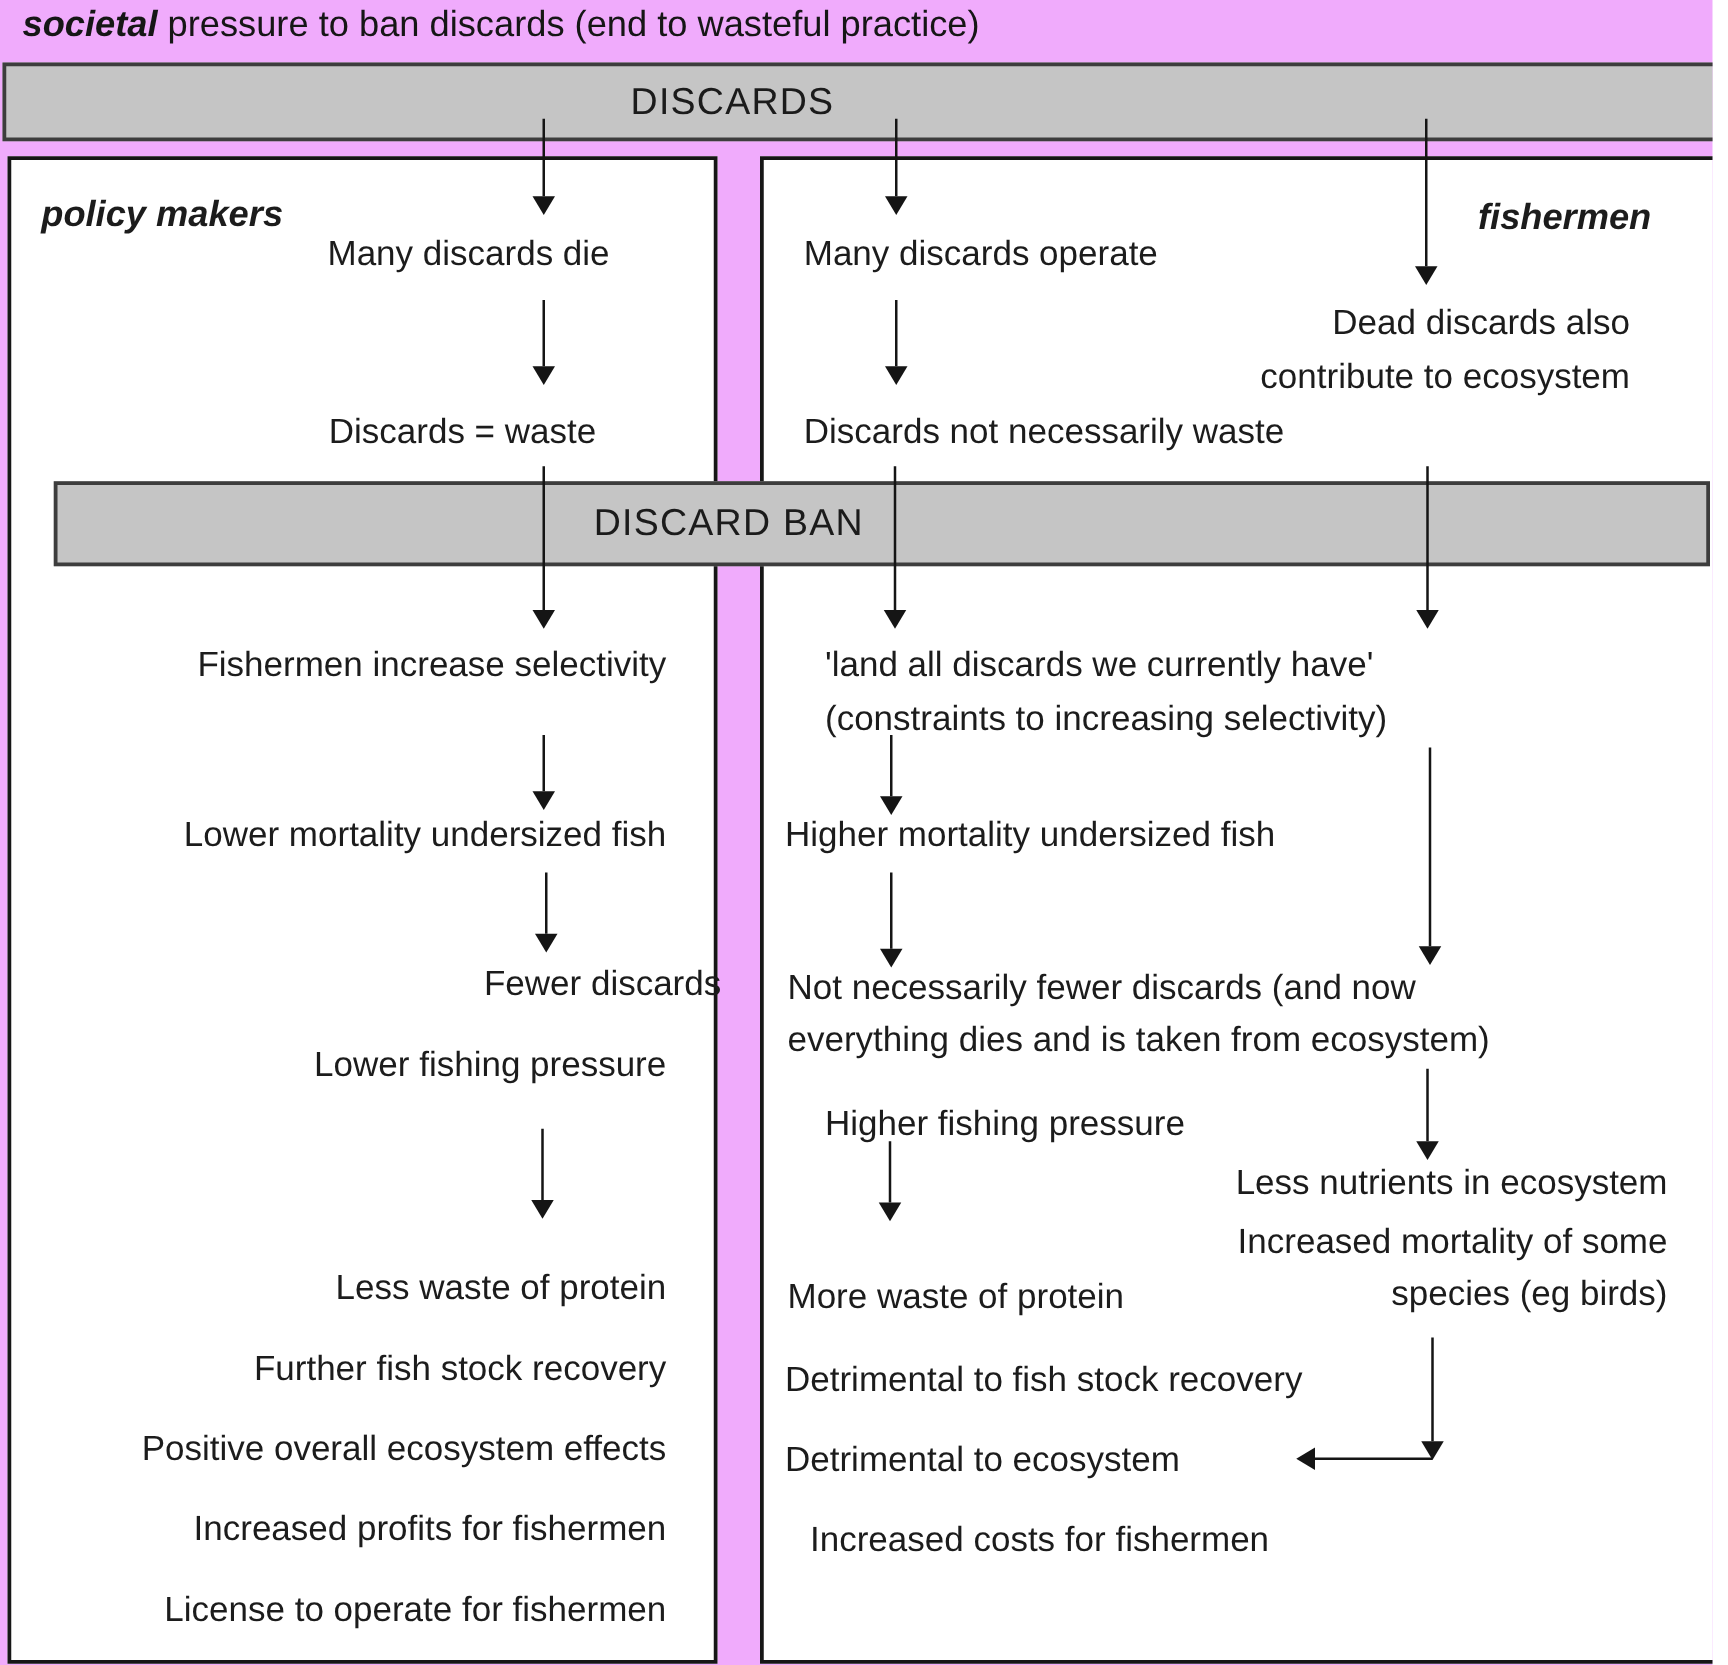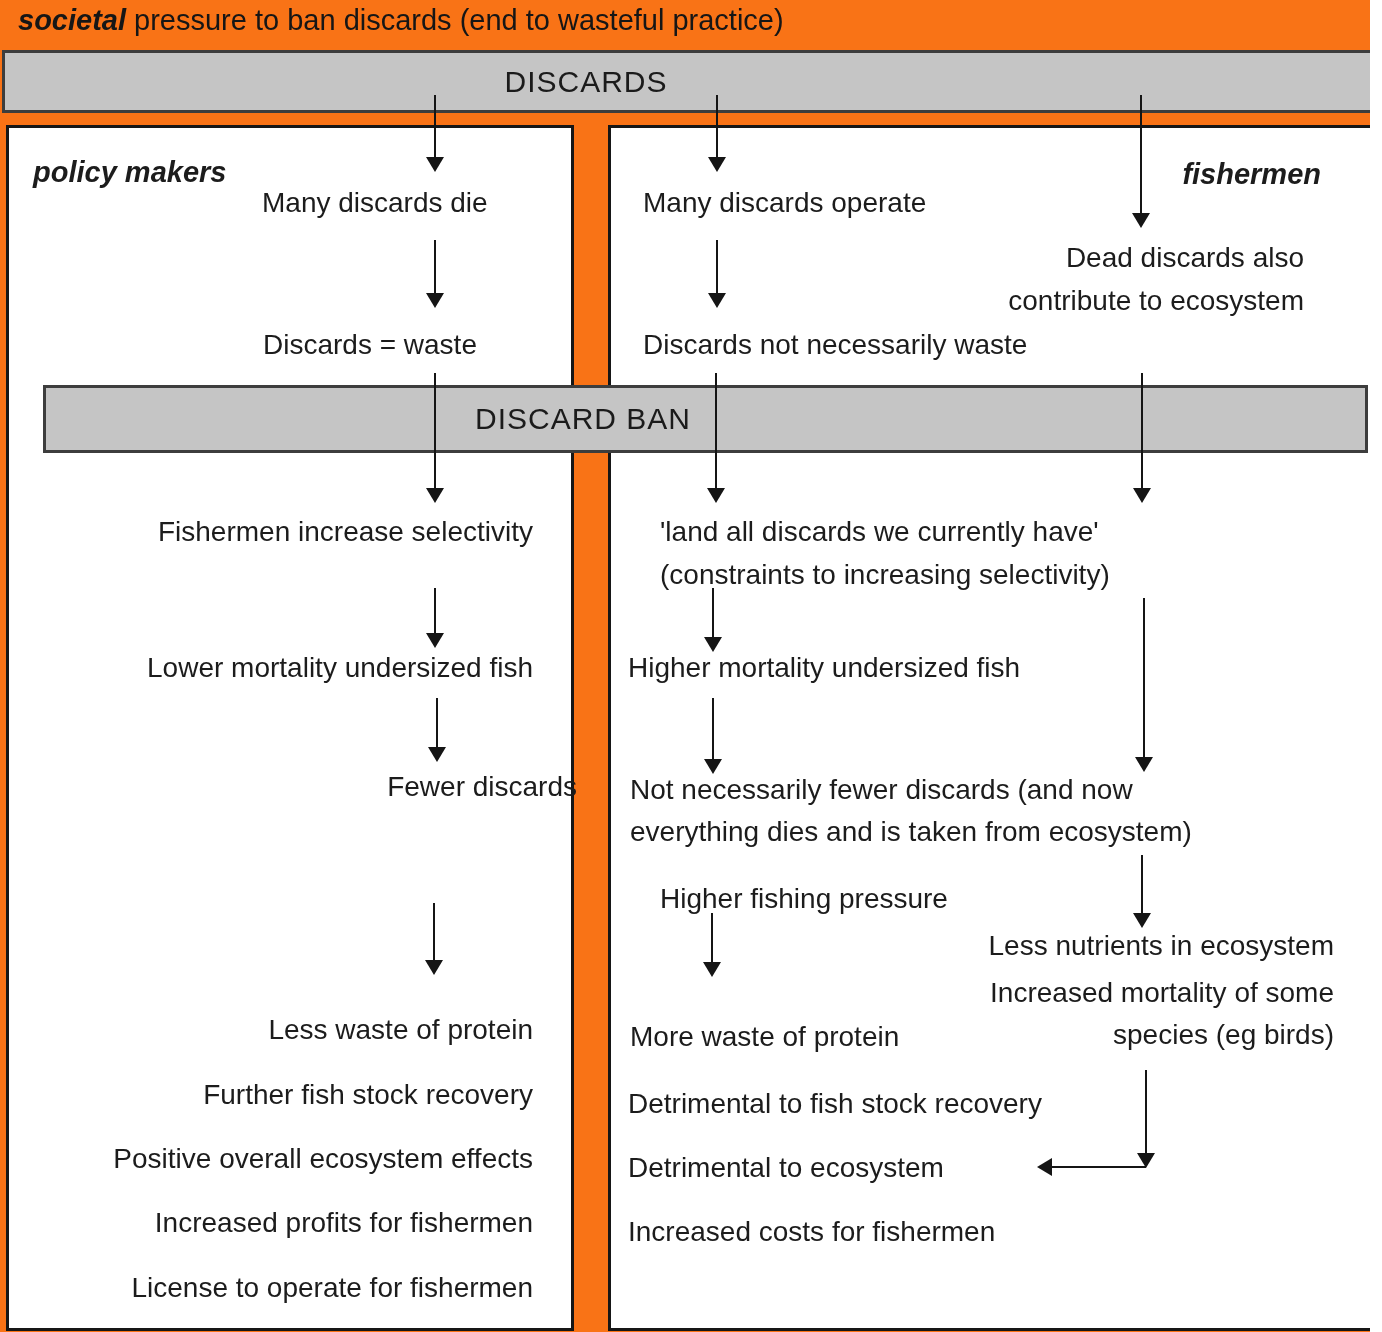--- a/index.html
+++ b/index.html
@@ -1,19 +1,19 @@
 <!DOCTYPE html>
 <html><head>
 <meta charset="utf-8">
 <style>
   html,body { margin:0; padding:0; background:#ffffff; }
   #canvas {
     position:relative;
     width:1370px; height:1332px;
-    background:#f97316;
+    background:#f0abfc;
     font-family:"Liberation Sans", sans-serif;
     overflow:hidden;
   }
   .t {
     position:absolute; white-space:nowrap;
     font-size:28px; line-height:36px; color:#1c1c1c; z-index:3;
   }
   .bi { font-weight:bold; font-style:italic; }
   .title {
     position:absolute; left:18px; top:2px;
@@ -86,20 +86,21 @@
 
   <div class="va" style="left:1145px; top:1070px; height:83px;"></div>
   <div class="ha" style="left:1052px; top:1166px; width:94px;"></div>
 
   <div class="t bi" style="left:33px; top:154px; font-size:29px;">policy makers</div>
   <div class="t" style="left:262px; top:185px;">Many discards die</div>
   <div class="t" style="left:263px; top:327px;">Discards = waste</div>
   <div class="t" style="right:837px; top:514px;">Fishermen increase selectivity</div>
   <div class="t" style="right:837px; top:650px;">Lower mortality undersized fish</div>
   <div class="t" style="right:793px; top:769px;text-align:center;">Fewer discards</div>
+  <div class="t" style="right:837px; top:834px;">Lower fishing pressure</div>
   <div class="t" style="right:837px; top:1012px;">Less waste of protein</div>
   <div class="t" style="right:837px; top:1077px;">Further fish stock recovery</div>
   <div class="t" style="right:837px; top:1141px;">Positive overall ecosystem effects</div>
   <div class="t" style="right:837px; top:1205px;">Increased profits for fishermen</div>
   <div class="t" style="right:837px; top:1270px;margin-left:17px;">License to operate for fishermen</div>
 
   <div class="t bi" style="right:49px; top:156px; font-size:29px;">fishermen</div>
   <div class="t" style="left:643px; top:185px;">Many discards operate</div>
   <div class="t" style="right:66px; top:240px;">Dead discards also</div>
   <div class="t" style="right:66px; top:283px;">contribute to ecosystem</div>
@@ -109,15 +110,15 @@
   <div class="t" style="left:628px; top:650px;">Higher mortality undersized fish</div>
   <div class="t" style="left:630px; top:772px;">Not necessarily fewer discards (and now</div>
   <div class="t" style="left:630px; top:814px;">everything dies and is taken from ecosystem)</div>
   <div class="t" style="left:630px; top:881px;margin-left:30px;">Higher fishing pressure</div>
   <div class="t" style="right:36px; top:975px;">Increased mortality of some</div>
   <div class="t" style="right:36px; top:928px;">Less nutrients in ecosystem</div>
   <div class="t" style="right:36px; top:1017px;">species (eg birds)</div>
   <div class="t" style="left:630px; top:1019px;">More waste of protein</div>
   <div class="t" style="left:628px; top:1086px;">Detrimental to fish stock recovery</div>
   <div class="t" style="left:628px; top:1150px;">Detrimental to ecosystem</div>
-  <div class="t" style="left:628px; top:1214px;">Increased costs for fishermen</div>
+  <div class="t" style="left:648px; top:1214px;">Increased costs for fishermen</div>
 
 </div>
 
 </body></html>

